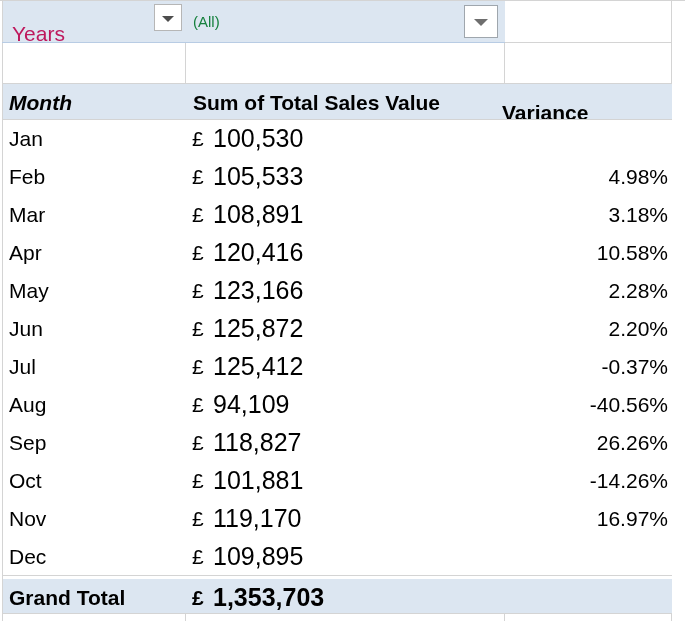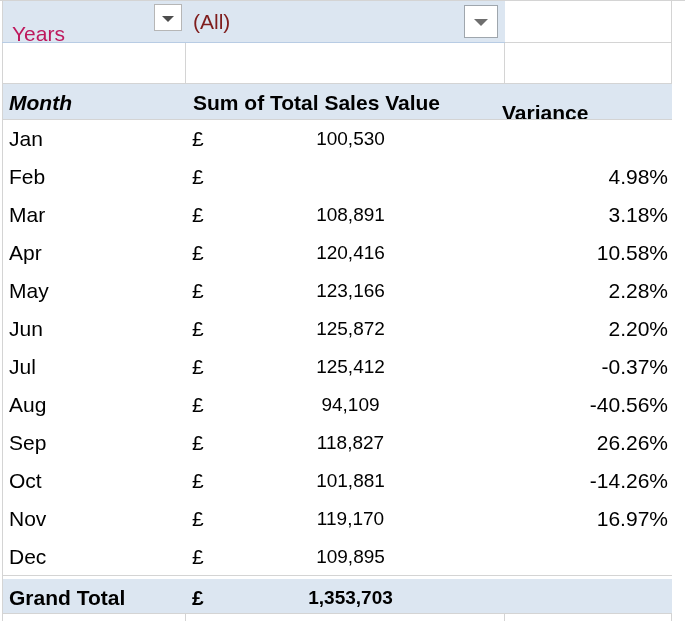--- a/index.html
+++ b/index.html
@@ -56,23 +56,23 @@
     top: 20px;
     font-size: 21px;
     line-height: 26px;
     color: #be185d;
     white-space: nowrap;
   }
   .filter-value {
     position: absolute;
     left: 190px;
     top: 8px;
-    font-size: 21px;
-    line-height: 26px;
-    color: #7f1d1d;
+    font-size: 15px;
+    line-height: 26px;
+    color: #15803d;
     white-space: nowrap;
   }
 
   
   .filter-dropdown {
     position: absolute;
     left: 464px;
     top: 5px;
     width: 34px;
     height: 33px;
@@ -204,22 +204,22 @@
     top: 5px;
     font-size: 21px;
     line-height: 27px;
     white-space: nowrap;
   }
   .cell-value {
     position: absolute;
     left: 210px;
     top: 5px;
     width: 275px;
-    text-align: center;
-    font-size: 19px;
+    text-align: left;
+    font-size: 25px;
     line-height: 27px;
     white-space: nowrap;
   }
   .cell-variance {
     position: absolute;
     left: 500px;
     top: 5px;
     width: 165px;
     text-align: right;
     font-size: 21px;
@@ -284,20 +284,21 @@
   <div class="data-area" id="data-area">
       <div class="data-row">
         <span class="cell-month">Jan</span>
         <span class="cell-currency">£</span>
         <span class="cell-value">100,530</span>
         <span class="cell-variance"></span>
       </div>
       <div class="data-row">
         <span class="cell-month">Feb</span>
         <span class="cell-currency">£</span>
+        <span class="cell-value">105,533</span>
         <span class="cell-variance">4.98%</span>
       </div>
       <div class="data-row">
         <span class="cell-month">Mar</span>
         <span class="cell-currency">£</span>
         <span class="cell-value">108,891</span>
         <span class="cell-variance">3.18%</span>
       </div>
       <div class="data-row">
         <span class="cell-month">Apr</span>

